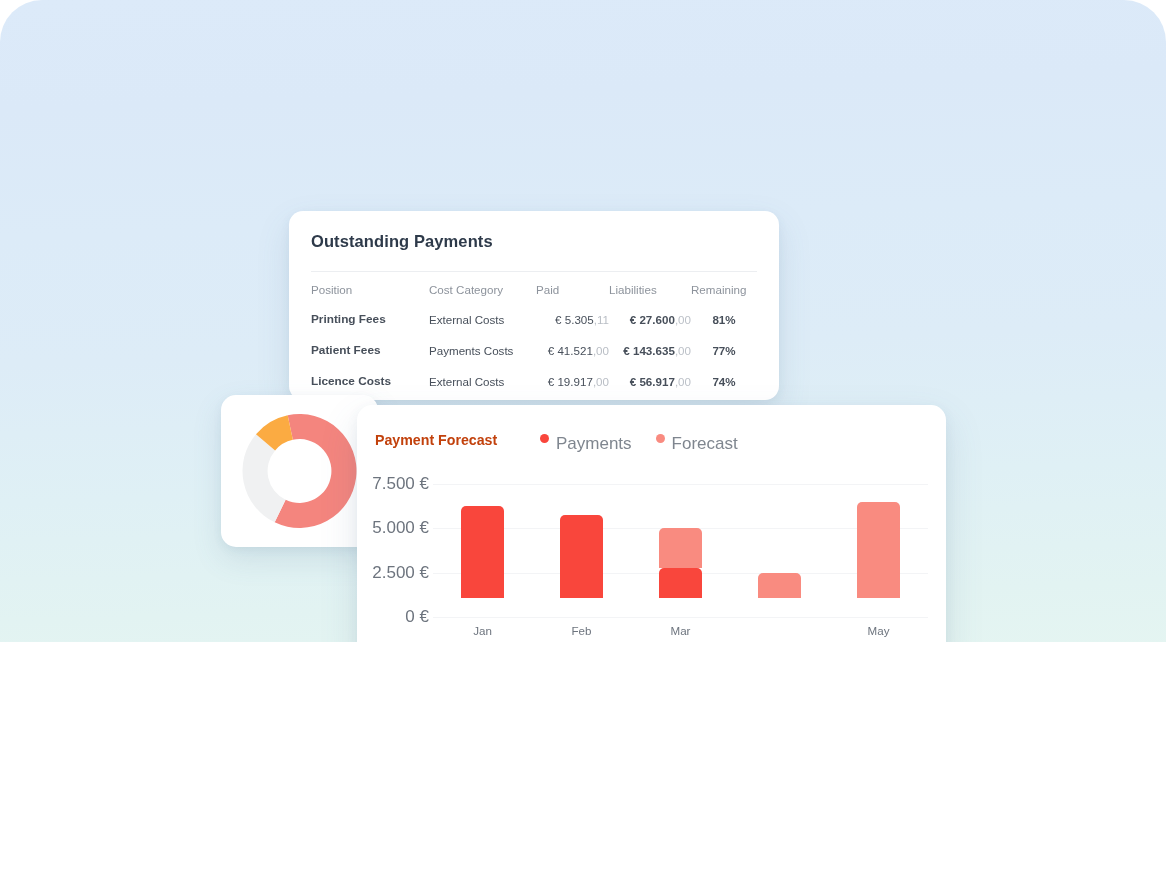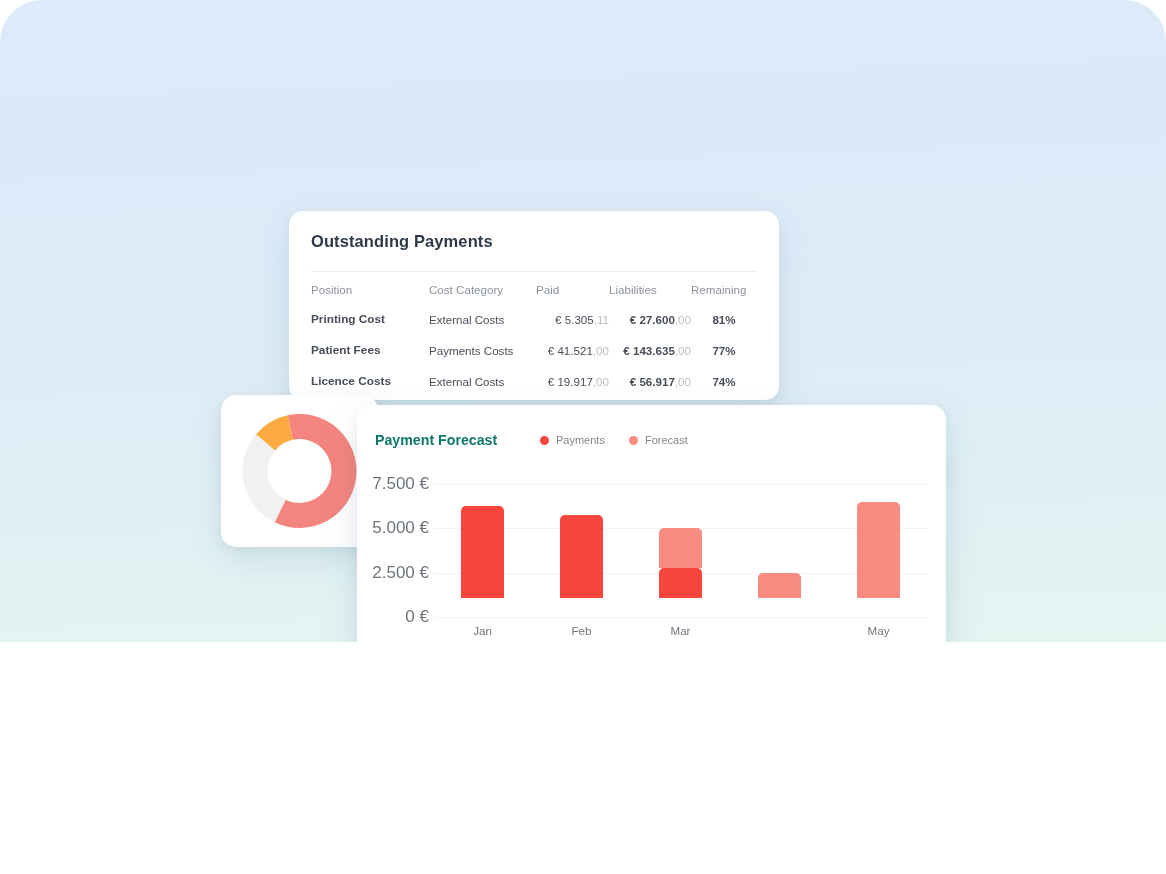--- a/index.html
+++ b/index.html
@@ -111,32 +111,32 @@
     width: 589px; height: 256px;
     border-radius: 15px;
     box-shadow: 0 16px 38px rgba(80,110,140,0.15),
                 0 4px 12px rgba(80,110,140,0.08);
   }
   #chart-title {
     position: absolute;
     left: 18px; top: 27px;
     font-size: 14.2px;
     font-weight: bold;
-    color: #0f766e;
+    color: #c2410c;
   }
   #legend {
     position: absolute;
     left: 183px; top: 29px;
     display: flex;
     align-items: center;
     gap: 24px;
   }
   .legend-item {
-    display: flex; align-items: center; gap: 7px;
-    font-size: 11px;
+    display: flex; gap: 7px;
+    font-size: 17px;
     color: #7f868f;
   }
   .legend-dot {
     width: 9px; height: 9px; border-radius: 50%;
     display: block;
   }
   
   #plot {
     position: absolute;
     left: 18px; top: 60px;
@@ -208,21 +208,21 @@
         <tr>
           <th style="width:118px">Position</th>
           <th style="width:107px">Cost Category</th>
           <th class="num" style="width:73px">Paid</th>
           <th class="num" style="width:82px">Liabilities</th>
           <th class="ctr" style="width:66px">Remaining</th>
         </tr>
       </thead>
       <tbody>
         <tr>
-          <td class="pos">Printing Cost</td>
+          <td class="pos">Printing Fees</td>
           <td class="cat">External Costs</td>
           <td class="num paid"><span>€ 5.305</span><span class="dec">,11</span></td>
           <td class="num liab"><span>€ 27.600</span><span class="dec">,00</span></td>
           <td class="ctr rem">81%</td>
         </tr>
         <tr>
           <td class="pos">Patient Fees</td>
           <td class="cat">Payments Costs</td>
           <td class="num paid"><span>€ 41.521</span><span class="dec">,00</span></td>
           <td class="num liab"><span>€ 143.635</span><span class="dec">,00</span></td>

